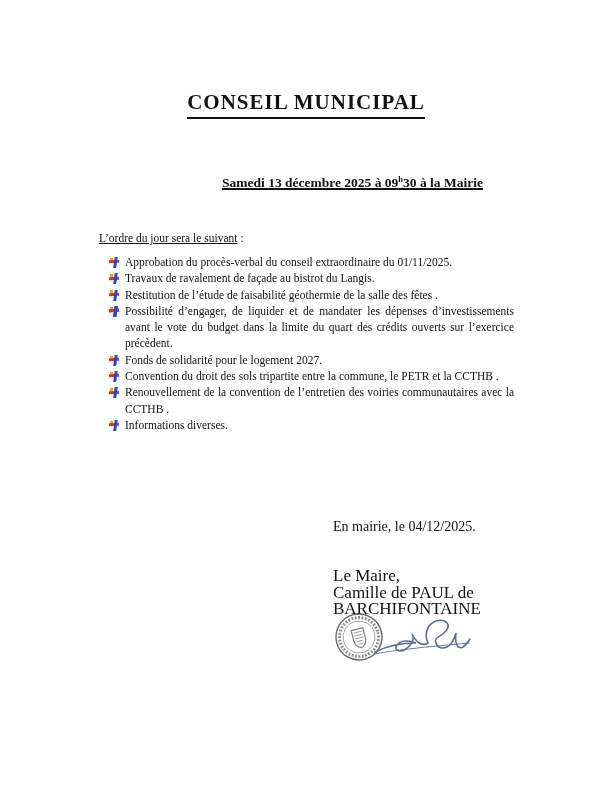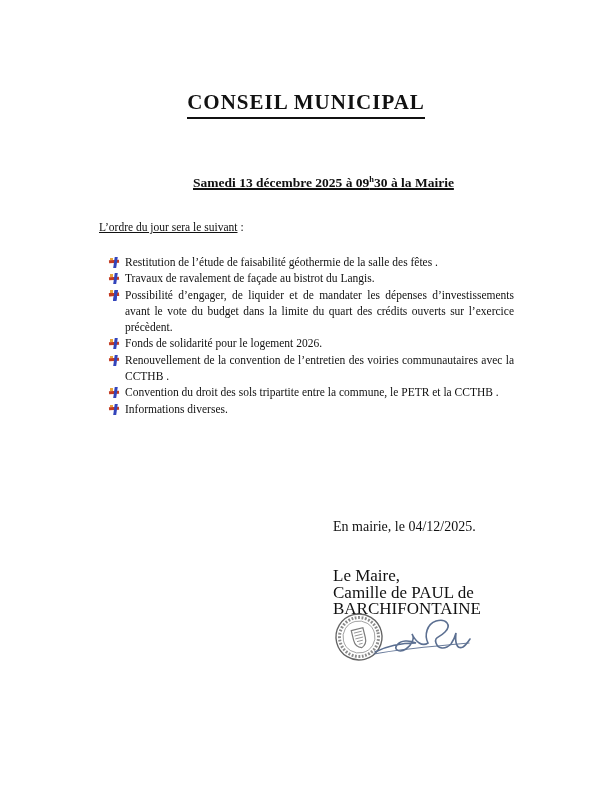--- a/index.html
+++ b/index.html
@@ -33,31 +33,32 @@
   
   .subtitle {
     position: absolute;
     top: 175px; left: 193px;
     font-size: 13.5px;
     font-weight: bold;
   }
   .subtitle .u {
     text-decoration: underline;
     text-decoration-thickness: 1.5px;
+    margin-left: 29px;
   }
   sup {
     font-size: 0.62em;
     vertical-align: super;
     line-height: 0;
   }
 
   
   .intro {
     position: absolute;
-    top: 221px; left: 99px;
+    top: 232px; left: 99px;
     font-size: 11.5px;
   }
   .intro .u { text-decoration: underline; }
 
   
   .agenda {
     position: absolute;
     top: 254px; left: 108px;
     width: 406px;
     margin: 0; padding: 0;
@@ -136,45 +137,53 @@
 
   <div class="subtitle">
     <span class="u"><span>Samedi 13 décembre 2025 à 09</span><sup>h</sup><span>30 à la Mairie</span></span>
   </div>
 
   <div class="intro">
     <span class="u">L’ordre du jour sera le suivant</span><span> :</span>
   </div>
 
   <ul class="agenda" id="agenda-list">
+    <li class="agenda-item">
+      <span class="bullet">
+        <span class="b-orange"></span>
+        <span class="b-red"></span>
+        <span class="b-blue"></span>
+      </span>
+      <span class="item-text"><span>Approbation du procès-verbal du conseil extraordinaire du 01/11/2025.</span></span>
+    </li>
+
+    <li class="agenda-item">
+      <span class="bullet">
+        <span class="b-orange"></span>
+        <span class="b-red"></span>
+        <span class="b-blue"></span>
+      </span>
+      <span class="item-text"><span>Travaux de ravalement de façade au bistrot du Langis.</span></span>
+    </li>
 
     <li class="agenda-item">
       <span class="bullet">
         <span class="b-orange"></span>
         <span class="b-red"></span>
         <span class="b-blue"></span>
       </span>
       <span class="item-text"><span>Restitution de l’étude de faisabilité géothermie de la salle des fêtes .</span></span>
     </li>
 
     <li class="agenda-item">
       <span class="bullet">
         <span class="b-orange"></span>
         <span class="b-red"></span>
         <span class="b-blue"></span>
       </span>
-      <span class="item-text"><span>Travaux de ravalement de façade au bistrot du Langis.</span></span>
-    </li>
-
-    <li class="agenda-item">
-      <span class="bullet">
-        <span class="b-orange"></span>
-        <span class="b-red"></span>
-        <span class="b-blue"></span>
-      </span>
     </li>
 
 
     <li class="agenda-item">
       <span class="bullet">
         <span class="b-orange"></span>
         <span class="b-red"></span>
         <span class="b-blue"></span>
       </span>
     </li>
@@ -187,39 +196,39 @@
       </span>
       <span class="item-text"><span>Possibilité d’engager, de liquider et de mandater les dépenses d’investissements avant le vote du budget dans la limite du quart des crédits ouverts sur l’exercice précèdent.</span></span>
     </li>
 
     <li class="agenda-item">
       <span class="bullet">
         <span class="b-orange"></span>
         <span class="b-red"></span>
         <span class="b-blue"></span>
       </span>
-      <span class="item-text"><span>Fonds de solidarité pour le logement 2026.</span></span>
+      <span class="item-text"><span>Fonds de solidarité pour le logement 2027.</span></span>
+    </li>
+
+    <li class="agenda-item">
+      <span class="bullet">
+        <span class="b-orange"></span>
+        <span class="b-red"></span>
+        <span class="b-blue"></span>
+      </span>
+      <span class="item-text"><span>Convention du droit des sols tripartite entre la commune, le PETR et la CCTHB .</span></span>
     </li>
 
     <li class="agenda-item">
       <span class="bullet">
         <span class="b-orange"></span>
         <span class="b-red"></span>
         <span class="b-blue"></span>
       </span>
       <span class="item-text"><span>Renouvellement de la convention de l’entretien des voiries communautaires avec la CCTHB .</span></span>
-    </li>
-
-    <li class="agenda-item">
-      <span class="bullet">
-        <span class="b-orange"></span>
-        <span class="b-red"></span>
-        <span class="b-blue"></span>
-      </span>
-      <span class="item-text"><span>Convention du droit des sols tripartite entre la commune, le PETR et la CCTHB .</span></span>
     </li>
 
 
     <li class="agenda-item">
       <span class="bullet">
         <span class="b-orange"></span>
         <span class="b-red"></span>
         <span class="b-blue"></span>
       </span>
       <span class="item-text"><span>Informations diverses.</span></span>

